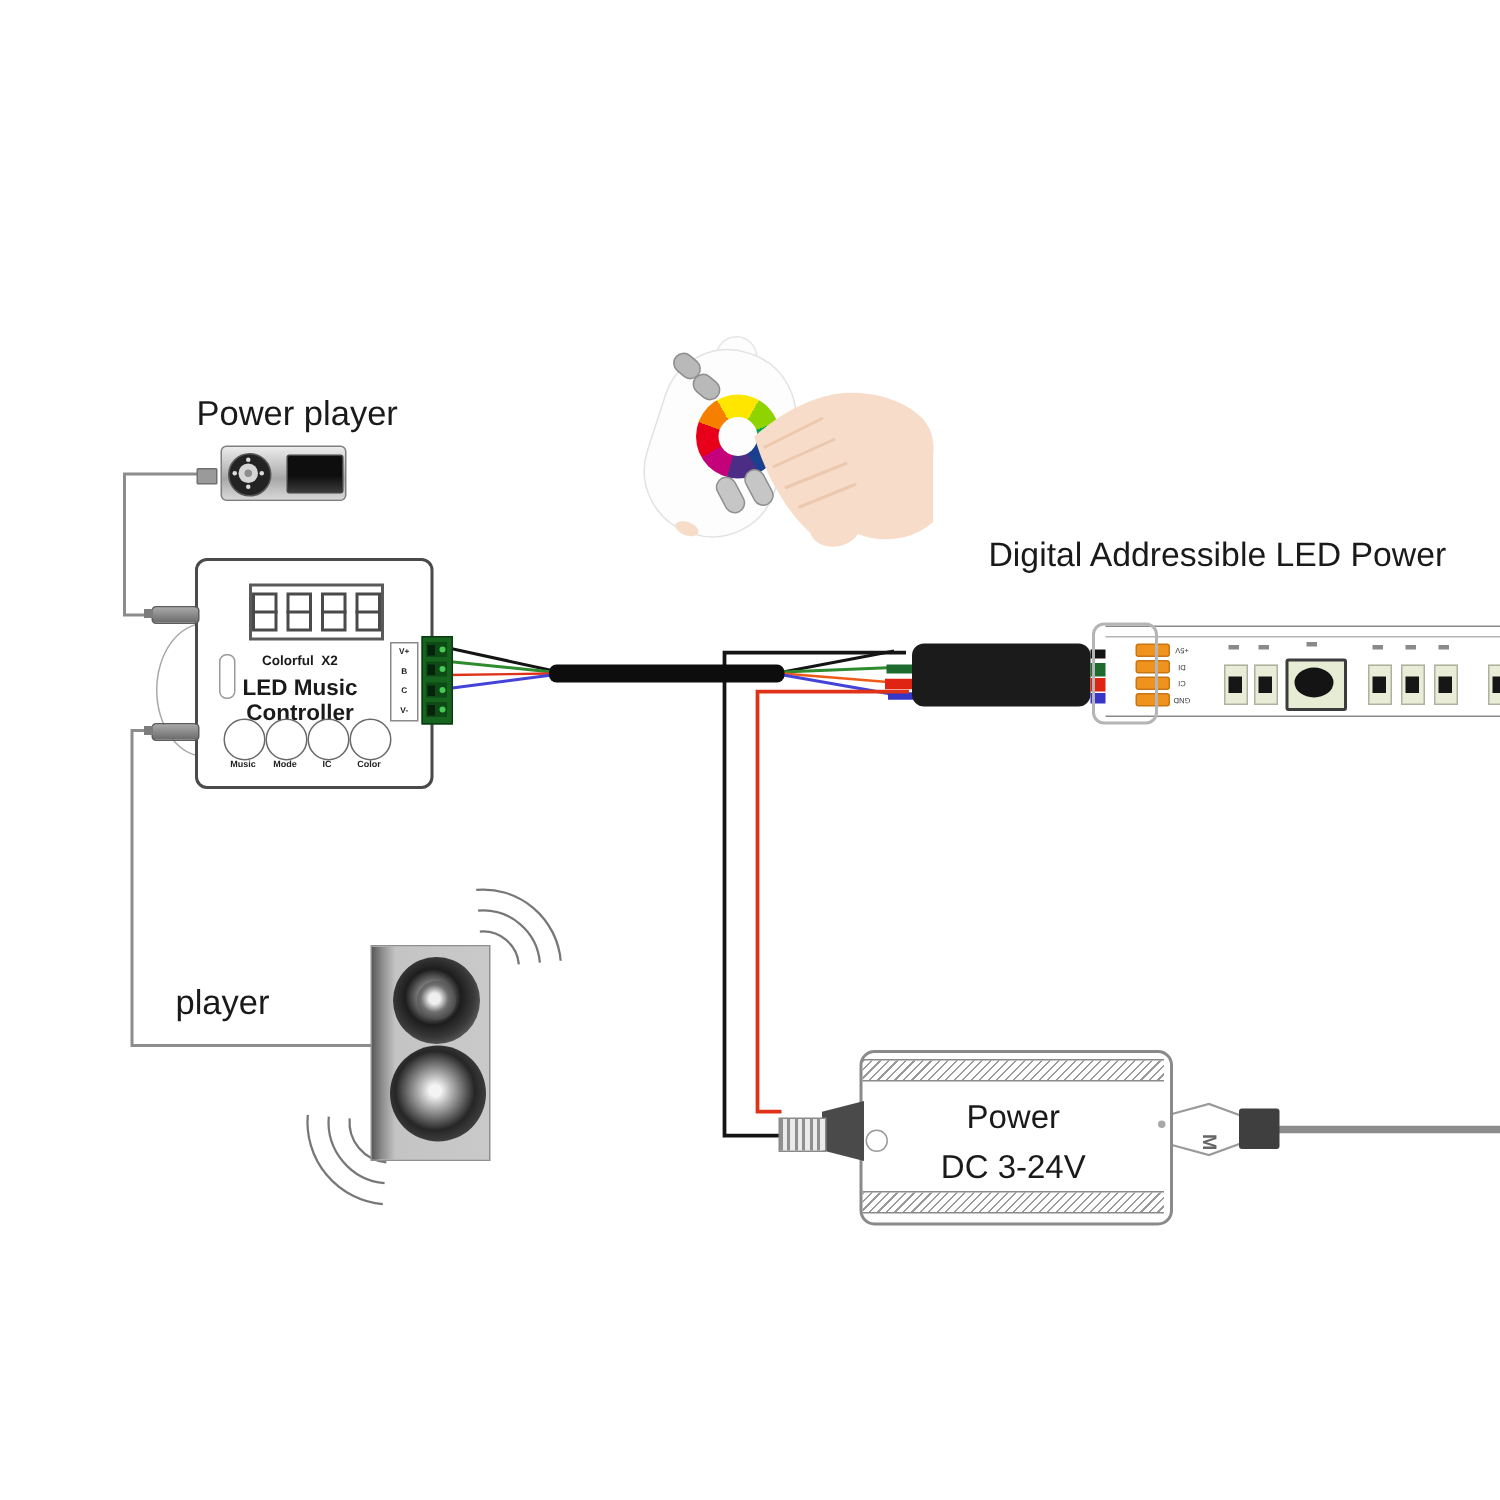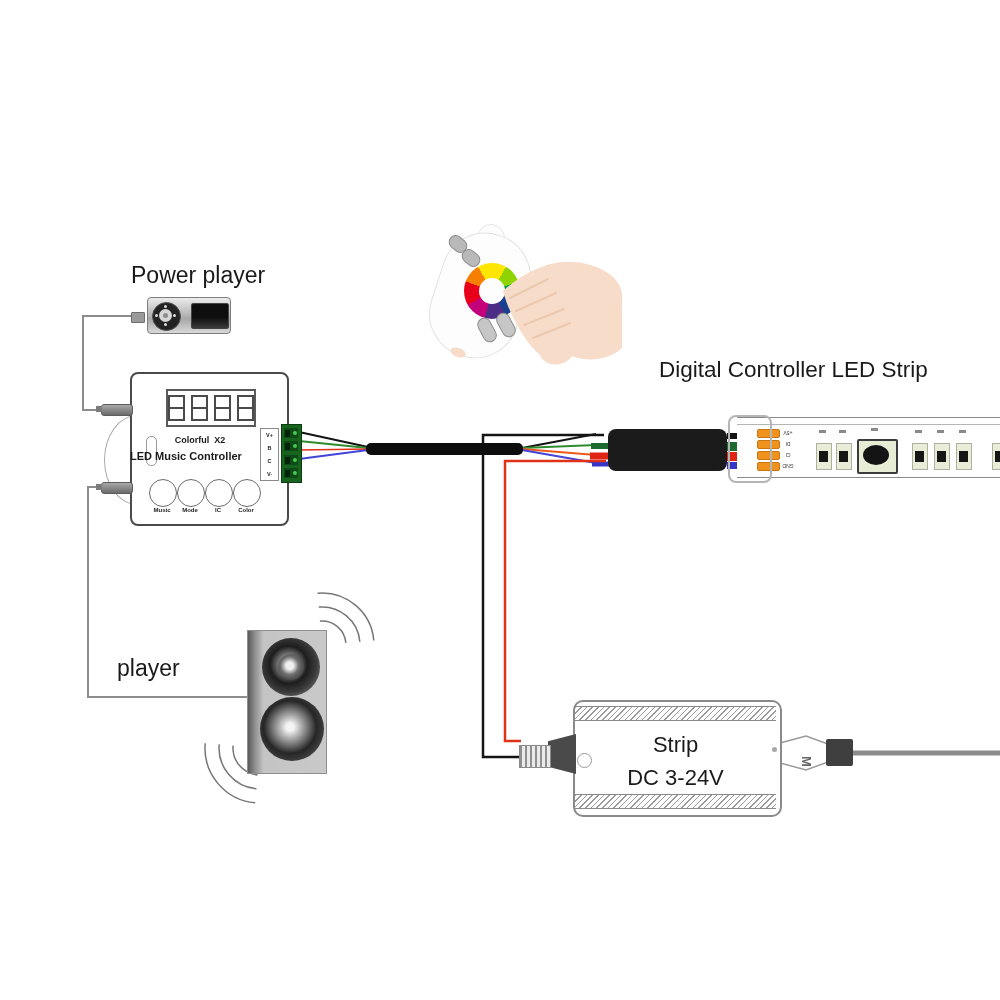--- a/index.html
+++ b/index.html
@@ -31,21 +31,21 @@
     border:2px solid #4a4a4a;border-radius:8px;z-index:3;}
   #ctrl-slot{left:146px;top:436px;width:9px;height:28px;border:1px solid #9a9a9a;border-radius:5px;background:#fff;z-index:4;}
   .ctrl-plug{width:30px;height:10px;background:linear-gradient(180deg,#a8a8a8,#6b6b6b);
     border:1px solid #5c5c5c;border-radius:3px;z-index:3;}
   .ctrl-plug-tip{width:6px;height:6px;background:#7c7c7c;z-index:3;}
   #ctrl-display{left:166px;top:389px;width:86px;height:34px;border:2px solid #5a5a5a;z-index:4;
     display:flex;align-items:center;justify-content:center;gap:6px;background:#fff;}
   .digit{width:13px;height:22px;border:2px solid #4a4a4a;position:relative;}
   .digit::after{content:"";position:absolute;left:-2px;right:-2px;top:50%;height:2px;margin-top:-1px;background:#4a4a4a;}
   #ctrl-name1{left:130px;top:435px;width:140px;text-align:center;font-size:9px;font-weight:bold;white-space:pre;z-index:4;}
-  #ctrl-name2{left:130px;top:450px;width:140px;font-size:11px;font-weight:bold;z-index:4;}
+  #ctrl-name2{left:130px;top:450px;width:140px;text-align:center;font-size:15px;font-weight:bold;z-index:4;}
   .ctrl-btn{width:26px;height:26px;border:1px solid #6a6a6a;border-radius:50%;background:#fff;z-index:4;}
   .ctrl-btn-lbl{width:30px;text-align:center;font-size:6px;font-weight:bold;color:#222;z-index:4;}
   #pin-labels{left:260px;top:428px;width:17px;height:51px;background:#fff;border:1px solid #8a8a8a;z-index:4;
     display:flex;flex-direction:column;justify-content:space-around;align-items:center;}
   .pin-lbl{font-size:5.5px;font-weight:bold;color:#222;line-height:6px;}
   #terminal{left:281px;top:424px;width:19px;height:57px;background:#17641f;border:1px solid #0b3b11;z-index:3;}
   .term-cell{position:absolute;left:2px;width:14px;height:10px;background:#0e4a16;}
   .term-dot{position:absolute;width:4px;height:4px;border-radius:50%;background:#46c957;}
   .term-sq{position:absolute;width:5px;height:7px;background:#05230a;}
 
@@ -156,21 +156,21 @@
     </g>
     <g stroke="#777" stroke-width="1.5" fill="none">
       <path d="M257.6 774.9 A27 27 0 0 1 233.1 745.6"></path>
       <path d="M256.4 788.8 A41 41 0 0 1 219.2 744.4"></path>
       <path d="M255.2 802.8 A55 55 0 0 1 205.2 743.2"></path>
     </g>
   </svg>
 
   <div class="lbl" id="audio-player-label">Power player</div>
   <div class="lbl" id="speaker-label">player</div>
-  <div class="lbl" id="strip-title">Digital Controller LED Strip</div>
+  <div class="lbl" id="strip-title">Digital Addressible LED Power</div>
 
   <div class="abs" id="player-plug"></div>
   <div class="abs" id="player-body"></div>
   <div class="abs" id="player-screen"></div>
   <div class="abs" id="player-wheel"></div>
   <div class="abs wheel-dot" style="left:164px;top:305px;z-index:5"></div>
   <div class="abs wheel-dot" style="left:164px;top:323px;z-index:5"></div>
   <div class="abs wheel-dot" style="left:155px;top:314px;z-index:5"></div>
   <div class="abs wheel-dot" style="left:173px;top:314px;z-index:5"></div>
   <div class="abs" id="player-wheel-inner"></div>
@@ -271,21 +271,21 @@
   <div class="smd-mark" style="left:915px;top:430px"></div>
   <div class="smd-mark" style="left:937px;top:430px"></div>
   <div class="smd-mark" style="left:959px;top:430px"></div>
   <div class="abs" id="strip-endcap"></div>
 
   <div class="abs" id="power-trapezoid"></div>
   <div class="abs" id="power-plug-striped"></div>
   <div class="abs" id="power-box"></div>
   <div class="hatch" style="top:706px"></div>
   <div class="hatch" style="top:794px"></div>
-  <div class="lbl" id="power-line1">Strip</div>
+  <div class="lbl" id="power-line1">Power</div>
   <div class="lbl" id="power-line2">DC 3-24V</div>
   <div class="abs" id="power-hole"></div>
   <div class="abs" id="power-dot"></div>
   <div class="abs" id="power-dc-rect"></div>
 
   <div class="abs" id="speaker-box"></div>
   <div class="cone" id="cone1"></div>
   <div class="cone" id="cone1-inner"></div>
   <div class="cone" id="cone2"></div>
 

